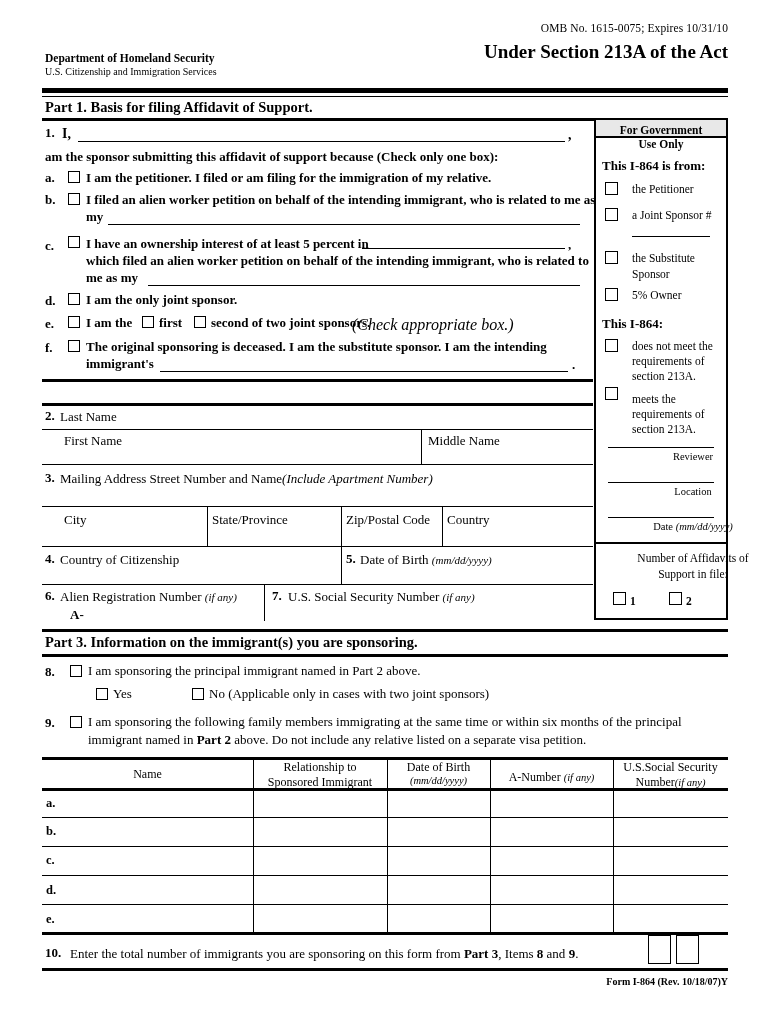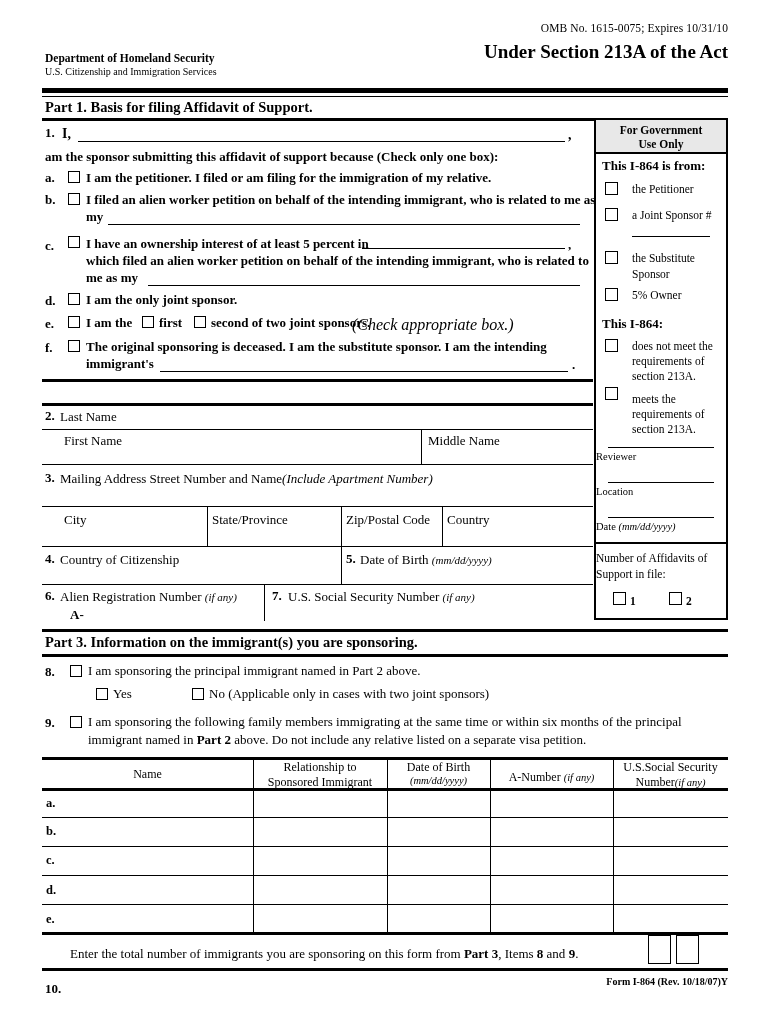--- a/index.html
+++ b/index.html
@@ -115,21 +115,21 @@
     width: 134px;
     height: 502px;
     border: 2.2px solid #000;
     box-sizing: border-box;
     background: #fff;
   }
   .govbox-head {
     position: absolute;
     left: 0; top: 0;
     width: 100%;
-    height: 34px;
+    height: 18px;
     background: #e8e8e8;
     border-bottom: 2.2px solid #000;
     box-sizing: border-box;
     text-align: center;
     font-weight: bold;
     font-size: 11.5px;
     line-height: 1.22;
     padding-top: 3px;
     box-sizing: border-box;
   }
@@ -151,21 +151,23 @@
     box-sizing: border-box;
     background: #fff;
   }
   .gov-line {
     position: absolute;
     border-bottom: 1.4px solid #000;
   }
   .gov-cap {
     position: absolute;
     font-size: 10.5px;
+    text-align: center;
     width: 100%;
+    margin-left: 32px;
   }
   .gov-div {
     position: absolute;
     left: 0;
     width: 100%;
     height: 2.2px;
     background: #000;
   }
 
   
@@ -433,21 +435,21 @@
 
   <div class="rowlbl" style="left:46px;top:853px;">c.</div>
   <div class="tbl-h" style="left:42px;top:875px;width:686px;height:1.4px;"></div>
 
   <div class="rowlbl" style="left:46px;top:883px;">d.</div>
   <div class="tbl-h" style="left:42px;top:904px;width:686px;height:1.4px;"></div>
 
   <div class="rowlbl" style="left:46px;top:912px;">e.</div>
   <div class="tbl-h" style="left:42px;top:932px;width:686px;height:2.6px;"></div>
 
-  <div class="itemno" style="left:45px;top:945px;margin-top:36px;">10.</div>
+  <div class="itemno" style="left:45px;top:945px;">10.</div>
   <div class="txt" style="left:70px;top:945px;">
     <span>Enter the total number of immigrants you are sponsoring on this form from </span><span class="txt-b">Part 3</span><span>, Items </span><span class="txt-b">8</span><span> and </span><span class="txt-b">9</span><span>.</span>
   </div>
   <div class="numbox" style="left:648px;top:935px;"></div>
   <div class="numbox" style="left:676px;top:935px;"></div>
 
   <div class="tbl-h" style="left:42px;top:968px;width:686px;height:2.6px;"></div>
 
   <div class="footer">Form I-864 (Rev. 10/18/07)Y</div>
 

